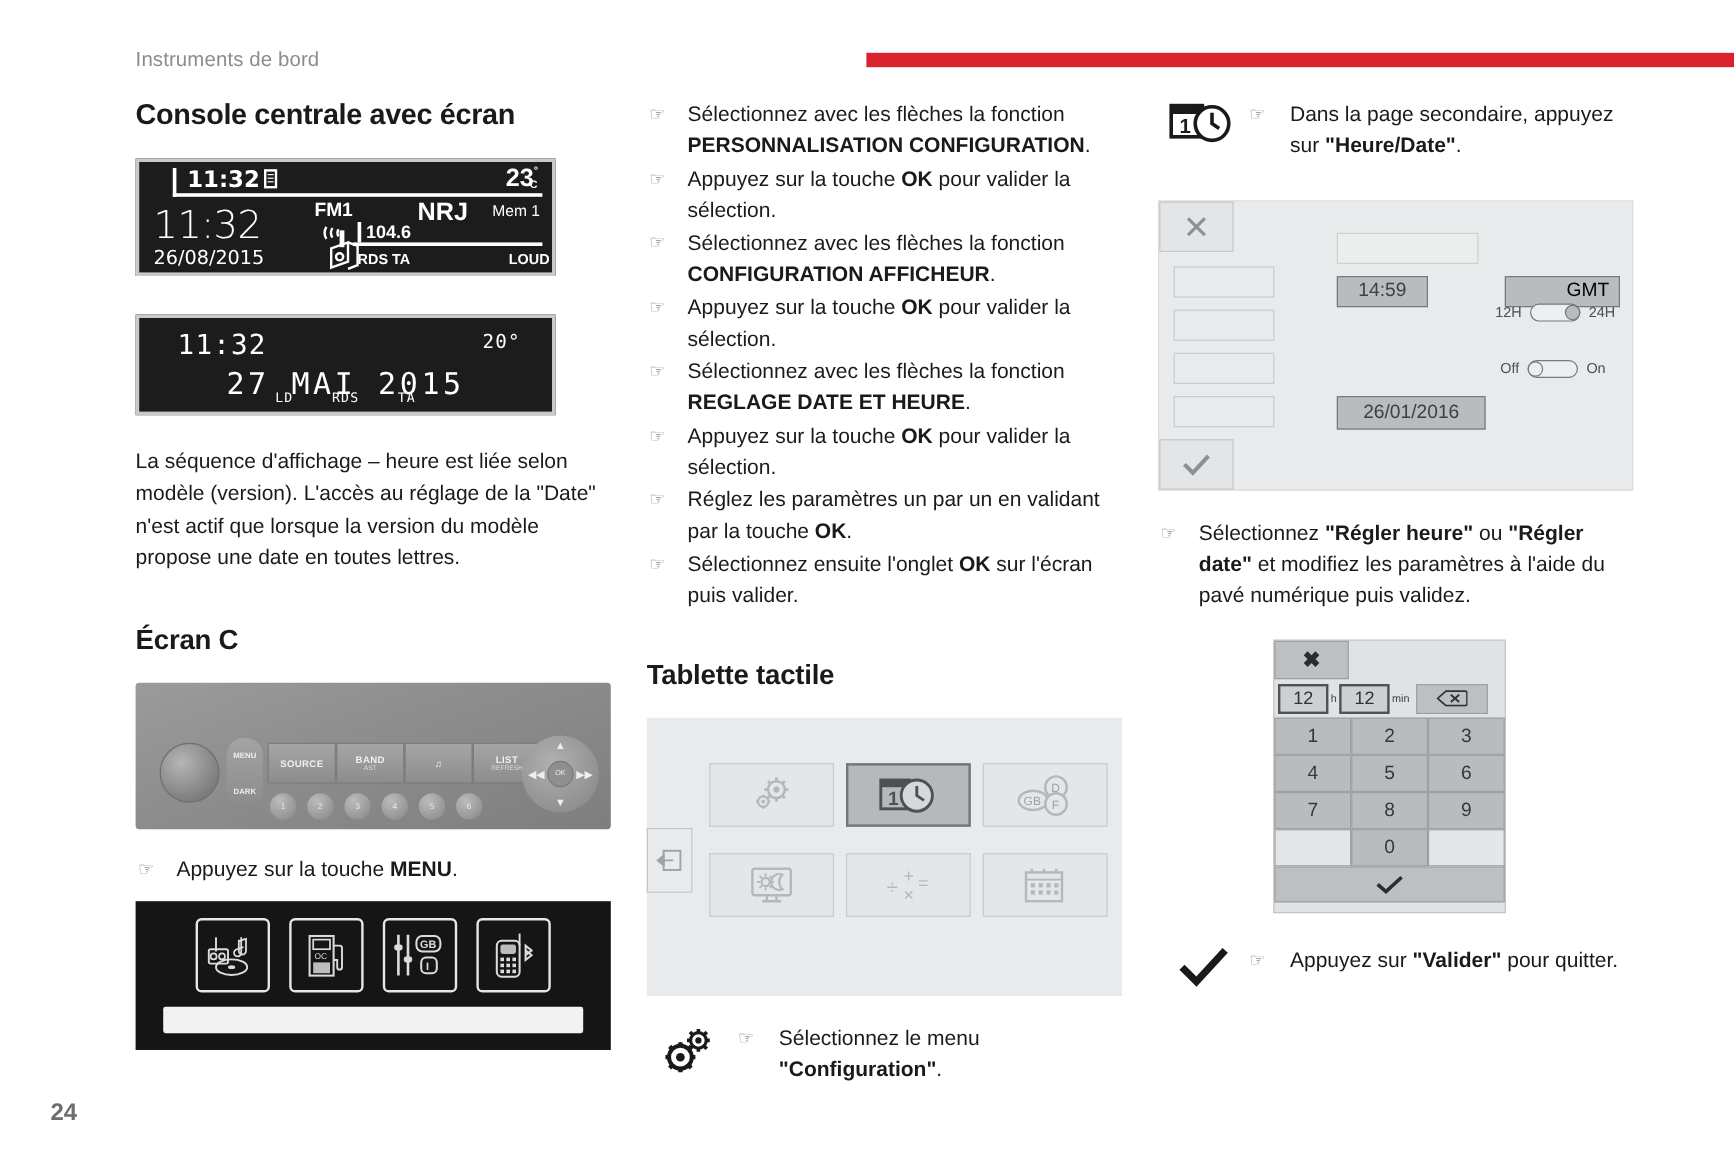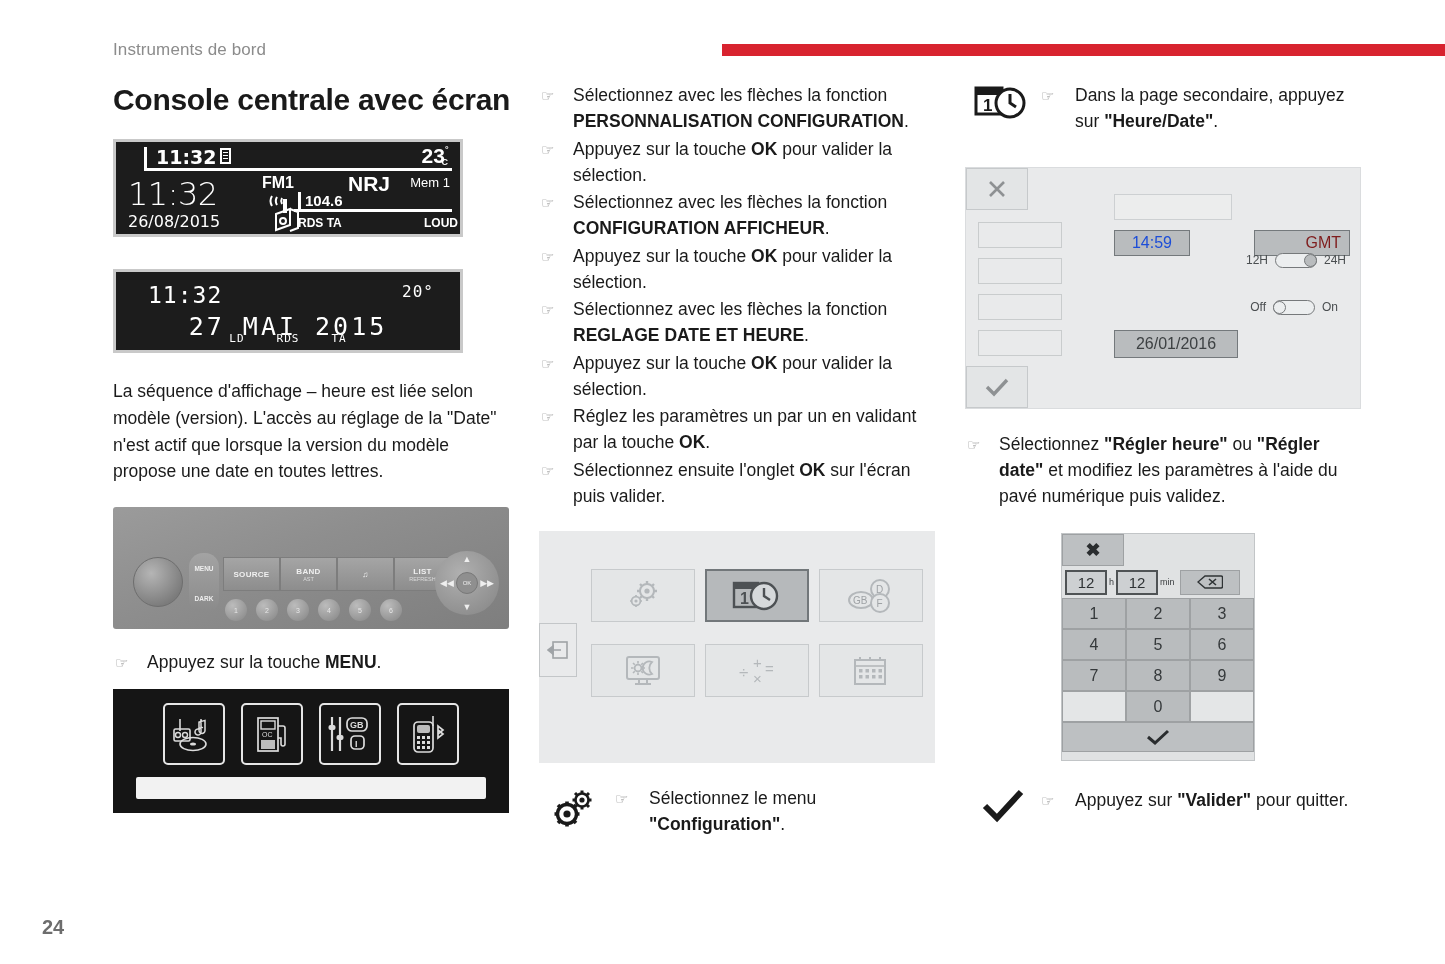--- a/index.html
+++ b/index.html
@@ -17,21 +17,21 @@
   .running-head { position: absolute; left: 113px; top: 40px; font-size: 17px; color: #8c8c8c; letter-spacing: .1px; }
 
   .page-number { position: absolute; left: 42px; top: 916px; font-size: 20px; color: #6d6d6d; font-weight: 600; }
 
   
   .col { position: absolute; top: 82px; }
   .col-1 { left: 113px; width: 400px; }
   .col-2 { left: 539px; width: 400px; }
   .col-3 { left: 965px; width: 400px; }
 
-  h1.title { font-size: 30px; font-weight: bold; line-height: 1.17; letter-spacing: -.3px; }
+  h1.title { font-size: 24px; font-weight: bold; line-height: 1.17; letter-spacing: -.3px; }
   h2.subtitle { font-size: 23px; font-weight: bold; letter-spacing: -.2px; }
 
   p.body-text { font-size: 17.5px; line-height: 1.53; }
 
   
   ul.steps { list-style: none; }
   ul.steps li {
     position: relative;
     padding-left: 34px;
     font-size: 17.5px;
@@ -126,22 +126,22 @@
   .ts-tile { border: 1px solid #c7cacc; background: #e4e6e7; display: flex; align-items: center; justify-content: center; }
   .ts-tile.selected { background: #b6b9bb; border: 2px solid #72777a; }
 
   
   .settings-screen { width: 396px; height: 242px; background: #e9eaeb; position: relative; border: 1px solid #dadcde; }
   .ss-close { position: absolute; left: 0; top: 0; width: 62px; height: 42px; background: #e3e5e6; border: 1px solid #c6c9cb; display: flex; align-items: center; justify-content: center; font-size: 25px; color: #8e9193; }
   .ss-list { position: absolute; left: 12px; top: 54px; display: flex; flex-direction: column; gap: 10px; }
   .ss-listitem { width: 84px; height: 26px; border: 1px solid #c9cccd; background: #e9eaeb; }
   .ss-valid { position: absolute; left: 0; bottom: 0; width: 62px; height: 42px; background: #e3e5e6; border: 1px solid #c6c9cb; display: flex; align-items: center; justify-content: center; font-size: 24px; color: #8e9193; }
   .ss-titlebox { position: absolute; left: 148px; top: 26px; width: 118px; height: 26px; border: 1px solid #cdd0d2; background: #eceded; }
-  .ss-time { position: absolute; left: 148px; top: 62px; width: 76px; height: 26px; background: #b9bcbe; border: 1px solid #74797c; display: flex; align-items: center; justify-content: center; font-size: 16px; color: #1d4ed8; }
-  .ss-gmt { position: absolute; right: 10px; top: 62px; width: 96px; height: 26px; background: #b9bcbe; border: 1px solid #74797c; display: flex; align-items: center; justify-content: flex-end; padding-right: 8px; font-size: 16px; color: #7f1d1d; }
+  .ss-time { position: absolute; left: 148px; top: 62px; width: 76px; height: 26px; background: #b9bcbe; border: 1px solid #74797c; display: flex; align-items: center; justify-content: center; font-size: 16px; color: #404040; }
+  .ss-gmt { position: absolute; right: 10px; top: 62px; width: 96px; height: 26px; background: #b9bcbe; border: 1px solid #74797c; display: flex; align-items: center; justify-content: flex-end; padding-right: 8px; font-size: 16px; color: #000000; }
   .ss-toggle { position: absolute; display: flex; align-items: center; gap: 7px; font-size: 12px; color: #4a4e50; }
   .ss-toggle .track { width: 42px; height: 15px; border-radius: 9px; border: 1.5px solid #76797b; background: #eceeef; position: relative; }
   .ss-toggle .track .dot { position: absolute; top: 0px; width: 13px; height: 13px; border-radius: 50%; background: #b9bcbe; border: 1.5px solid #76797b; }
   .ss-toggle .track .dot.right { right: -1px; }
   .ss-toggle .track .dot.left { left: -1px; background: #eceeef; }
   .ss-t1 { right: 14px; top: 85px; text-align: right; }
   .ss-t2 { right: 22px; top: 132px; }
   .ss-date { position: absolute; left: 148px; top: 162px; width: 124px; height: 28px; background: #b9bcbe; border: 1px solid #74797c; display: flex; align-items: center; justify-content: center; font-size: 16px; color: #3d4143; }
 
   
@@ -198,20 +198,21 @@
     <div class="d2-clock">11:32</div>
     <div class="d2-temp">20°</div>
     <div class="d2-date">27 MAI 2015</div>
     <div class="d2-flags">
       <span>LD</span><span>RDS</span><span>TA</span>
     </div>
   </div>
 
   <p class="body-text" style="margin-top:25px">La séquence d'affichage – heure est liée selon modèle (version). L'accès au réglage de la "Date" n'est actif que lorsque la version du modèle propose une date en toutes lettres.</p>
 
+  <h2 class="subtitle" style="margin-top:42px">Écran C</h2>
 
   <div class="radio-unit" style="margin-top:22px">
     <div class="ru-knob"></div>
     <div class="ru-menucol">
       <span>MENU</span>
       <span>DARK</span>
     </div>
     <div class="ru-btnrow">
       <div class="ru-btn">
         <b>SOURCE</b>
@@ -319,20 +320,21 @@
     <li><span class="hand">☞</span><span>Sélectionnez avec les flèches la fonction </span><span class="b">PERSONNALISATION CONFIGURATION</span><span>.</span></li>
     <li><span class="hand">☞</span><span>Appuyez sur la touche </span><span class="b">OK</span><span> pour valider la sélection.</span></li>
     <li><span class="hand">☞</span><span>Sélectionnez avec les flèches la fonction </span><span class="b">CONFIGURATION AFFICHEUR</span><span>.</span></li>
     <li><span class="hand">☞</span><span>Appuyez sur la touche </span><span class="b">OK</span><span> pour valider la sélection.</span></li>
     <li><span class="hand">☞</span><span>Sélectionnez avec les flèches la fonction </span><span class="b">REGLAGE DATE ET HEURE</span><span>.</span></li>
     <li><span class="hand">☞</span><span>Appuyez sur la touche </span><span class="b">OK</span><span> pour valider la sélection.</span></li>
     <li><span class="hand">☞</span><span>Réglez les paramètres un par un en validant par la touche </span><span class="b">OK</span><span>.</span></li>
     <li><span class="hand">☞</span><span>Sélectionnez ensuite l'onglet </span><span class="b">OK</span><span> sur l'écran puis valider.</span></li>
   </ul>
 
+  <h2 class="subtitle" style="margin-top:40px">Tablette tactile</h2>
 
   <div class="touch-screen" style="margin-top:22px">
     <div class="ts-tab">
       <svg width="22" height="20" viewBox="0 0 22 20">
         <rect x="6" y="2" width="14" height="16" stroke="#9fa3a6" stroke-width="1.6" fill="none"></rect>
         <path d="M14 10 h-12 M6 6 l-5 4 5 4 z" stroke="#9fa3a6" stroke-width="1.6" fill="#9fa3a6"></path>
       </svg>
     </div>
     <div class="ts-grid">
       <div class="ts-tile">

